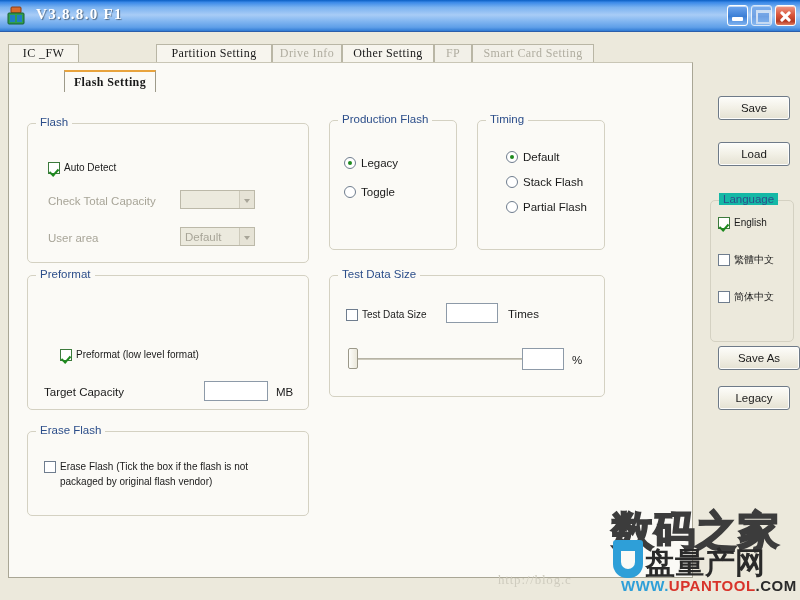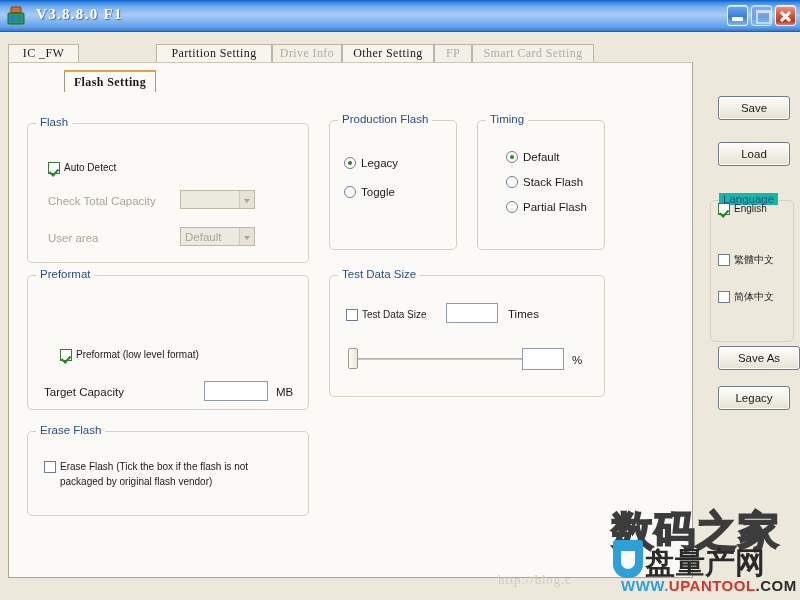--- a/index.html
+++ b/index.html
@@ -426,21 +426,21 @@
       </div>
 
     </div>
 
     <div class="btn" style="left:718px;top:64px;width:72px;height:24px;line-height:22px;">Save</div>
     <div class="btn" style="left:718px;top:110px;width:72px;height:24px;line-height:22px;">Load</div>
 
     <div class="group" style="left:710px;top:168px;width:84px;height:142px;background:#ece9dc;">
       <div class="legend" style="background:#14b8a6;">Language</div>
 
-      <div class="cb-row" style="left:7px;top:1px;">
+      <div class="cb-row" style="left:7px;top:15px;">
         <div class="cb checked"></div>
         <div class="cb-label">English</div>
       </div>
       <div class="cb-row" style="left:7px;top:52px;">
         <div class="cb"></div>
         <div class="cb-label">繁體中文</div>
       </div>
       <div class="cb-row" style="left:7px;top:89px;">
         <div class="cb"></div>
         <div class="cb-label">简体中文</div>

